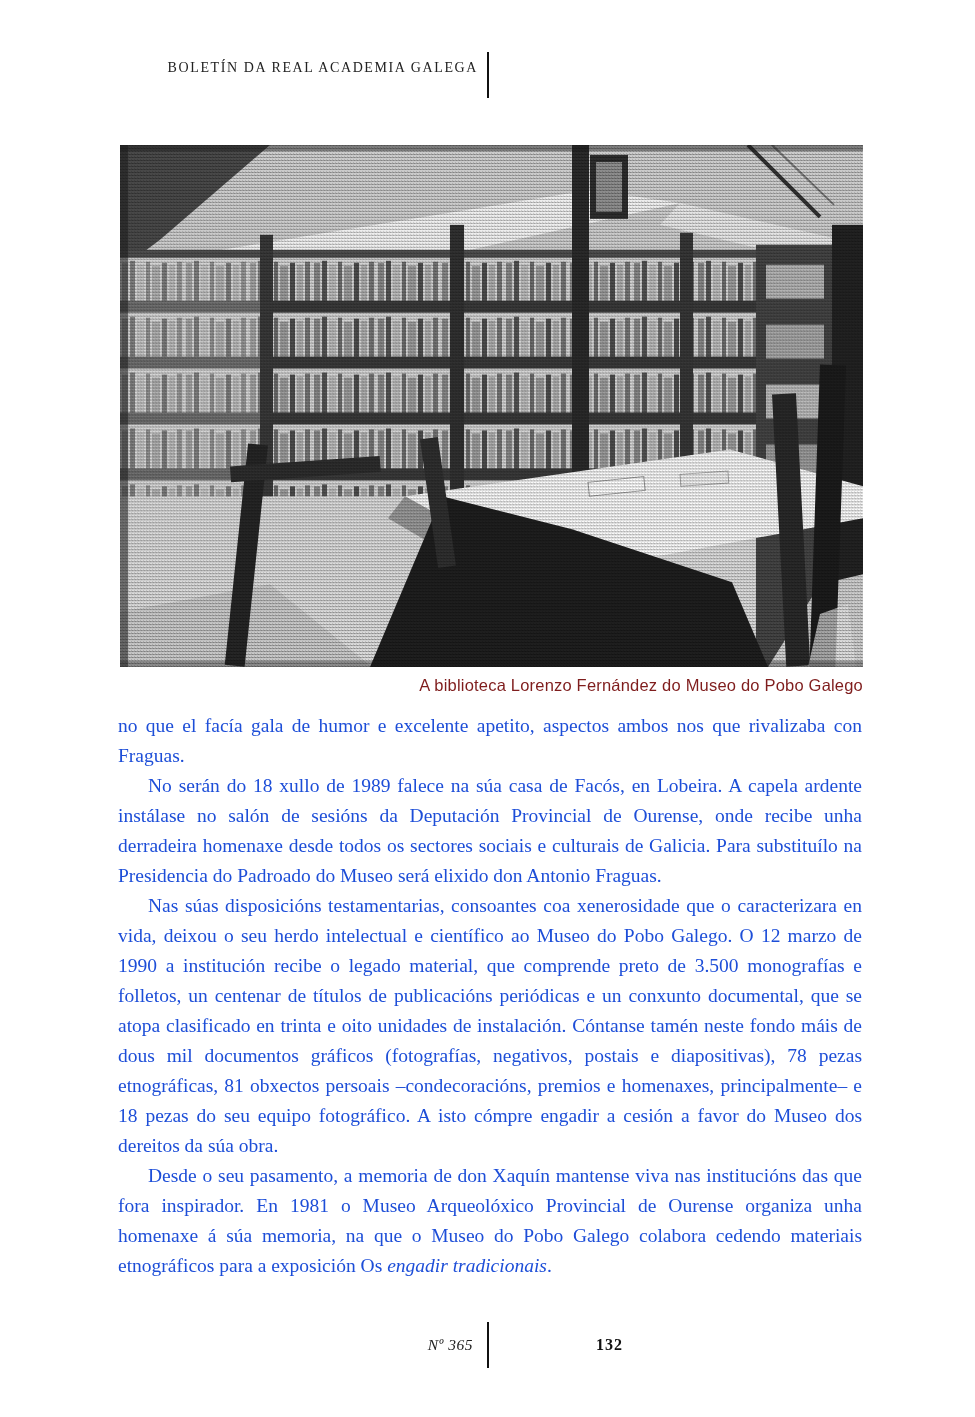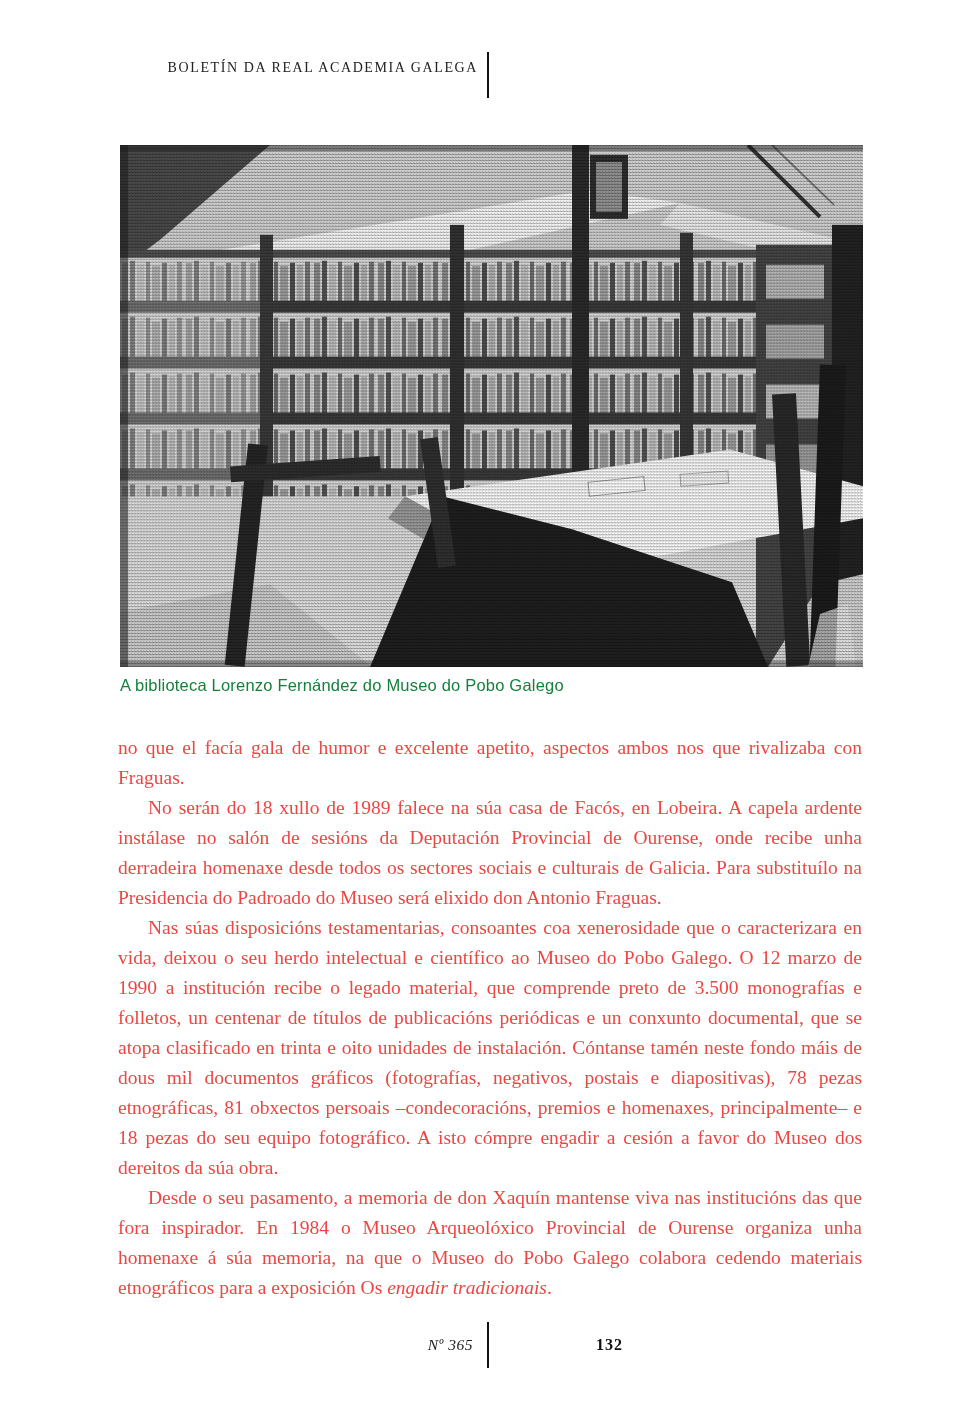--- a/index.html
+++ b/index.html
@@ -28,29 +28,29 @@
     background:#111;
   }
   
   .photo{
     position:absolute;left:120px;top:145px;width:743px;height:522px;
     background:#ddd;
   }
   .photo svg{display:block;width:100%;height:100%;}
   .fig-caption{
     position:absolute;left:120px;top:676px;width:743px;
-    text-align:left;
+    text-align:right;
     font-family:"Liberation Sans","DejaVu Sans",sans-serif;
-    font-size:16.5px;color:#15803d;letter-spacing:.2px;
+    font-size:16.5px;color:#7f1d1d;letter-spacing:.2px;
   }
   
   .body-text{
-    position:absolute;left:118px;top:733px;width:744px;
+    position:absolute;left:118px;top:711px;width:744px;
     font-size:19.5px;line-height:30px;text-align:justify;
-    color:#ef4444;
+    color:#1d4ed8;
   }
   .body-text p{margin:0;text-indent:30px;}
   .body-text p.noindent{text-indent:0;}
   
   .f-divider{
     position:absolute;left:487px;top:1322px;width:2px;height:46px;
     background:#111;
   }
   .f-issue{
     position:absolute;left:300px;top:1336px;width:173px;
@@ -144,20 +144,20 @@
       <rect x="0" y="0" width="743" height="6" fill="#1a1a1a" opacity="0.45"></rect>
       <rect x="0" y="517" width="743" height="6" fill="#1a1a1a" opacity="0.35"></rect>
     </svg>
   </div>
   <div class="fig-caption">A biblioteca Lorenzo Fernández do Museo do Pobo Galego</div>
 
   <div class="body-text">
     <p class="noindent">no que el facía gala de humor e excelente apetito, aspectos ambos nos que rivalizaba con Fraguas.</p>
     <p>No serán do 18 xullo de 1989 falece na súa casa de Facós, en Lobeira. A capela ardente instálase no salón de sesións da Deputación Provincial de Ourense, onde recibe unha derradeira homenaxe desde todos os sectores sociais e culturais de Galicia. Para substituílo na Presidencia do Padroado do Museo será elixido don Antonio Fraguas.</p>
     <p>Nas súas disposicións testamentarias, consoantes coa xenerosidade que o caracterizara en vida, deixou o seu herdo intelectual e científico ao Museo do Pobo Galego. O 12 marzo de 1990 a institución recibe o legado material, que comprende preto de 3.500 monografías e folletos, un centenar de títulos de publicacións periódicas e un conxunto documental, que se atopa clasificado en trinta e oito unidades de instalación. Cóntanse tamén neste fondo máis de dous mil documentos gráficos (fotografías, negativos, postais e diapositivas), 78 pezas etnográficas, 81 obxectos persoais –condecoracións, premios e homenaxes, principalmente– e 18 pezas do seu equipo fotográfico. A isto cómpre engadir a cesión a favor do Museo dos dereitos da súa obra.</p>
-    <p><span>Desde o seu pasamento, a memoria de don Xaquín mantense viva nas institucións das que fora inspirador. En 1984 o Museo Arqueolóxico Provincial de Ourense organiza unha homenaxe á súa memoria, na que o Museo do Pobo Galego colabora cedendo materiais etnográficos para a exposición Os </span><i>engadir tradicionais</i><span>.</span></p>
+    <p><span>Desde o seu pasamento, a memoria de don Xaquín mantense viva nas institucións das que fora inspirador. En 1981 o Museo Arqueolóxico Provincial de Ourense organiza unha homenaxe á súa memoria, na que o Museo do Pobo Galego colabora cedendo materiais etnográficos para a exposición Os </span><i>engadir tradicionais</i><span>.</span></p>
   </div>
 
   <div class="f-issue">Nº 365</div>
   <div class="f-divider"></div>
   <div class="f-page">132</div>
 
 </div>
 
 </body></html>

